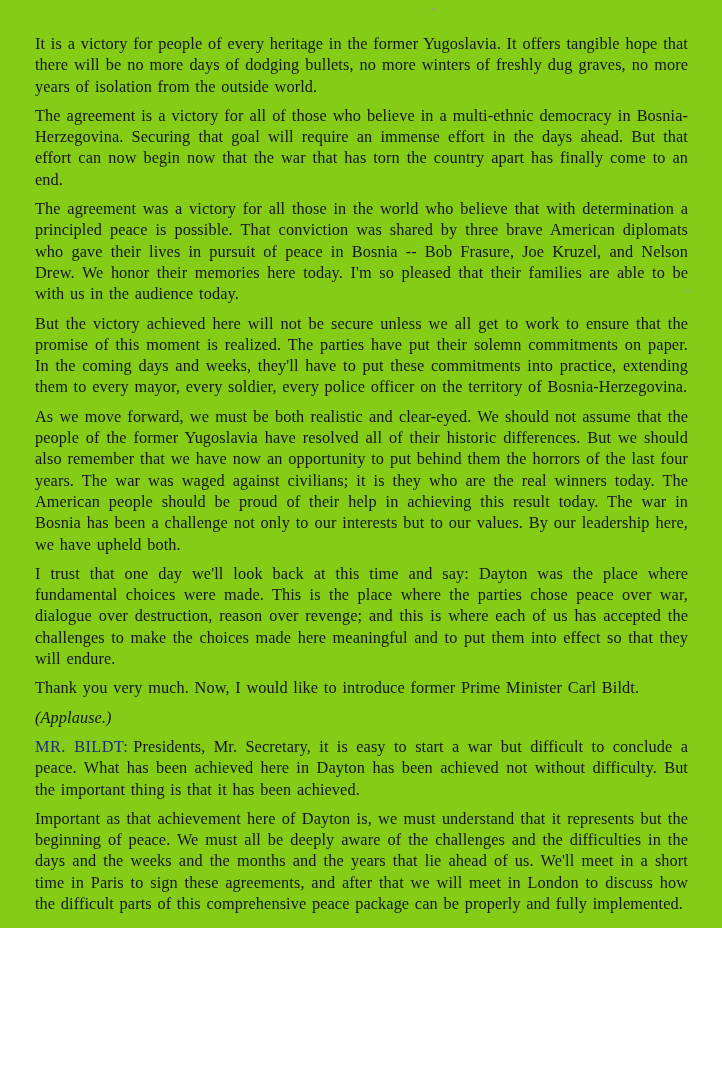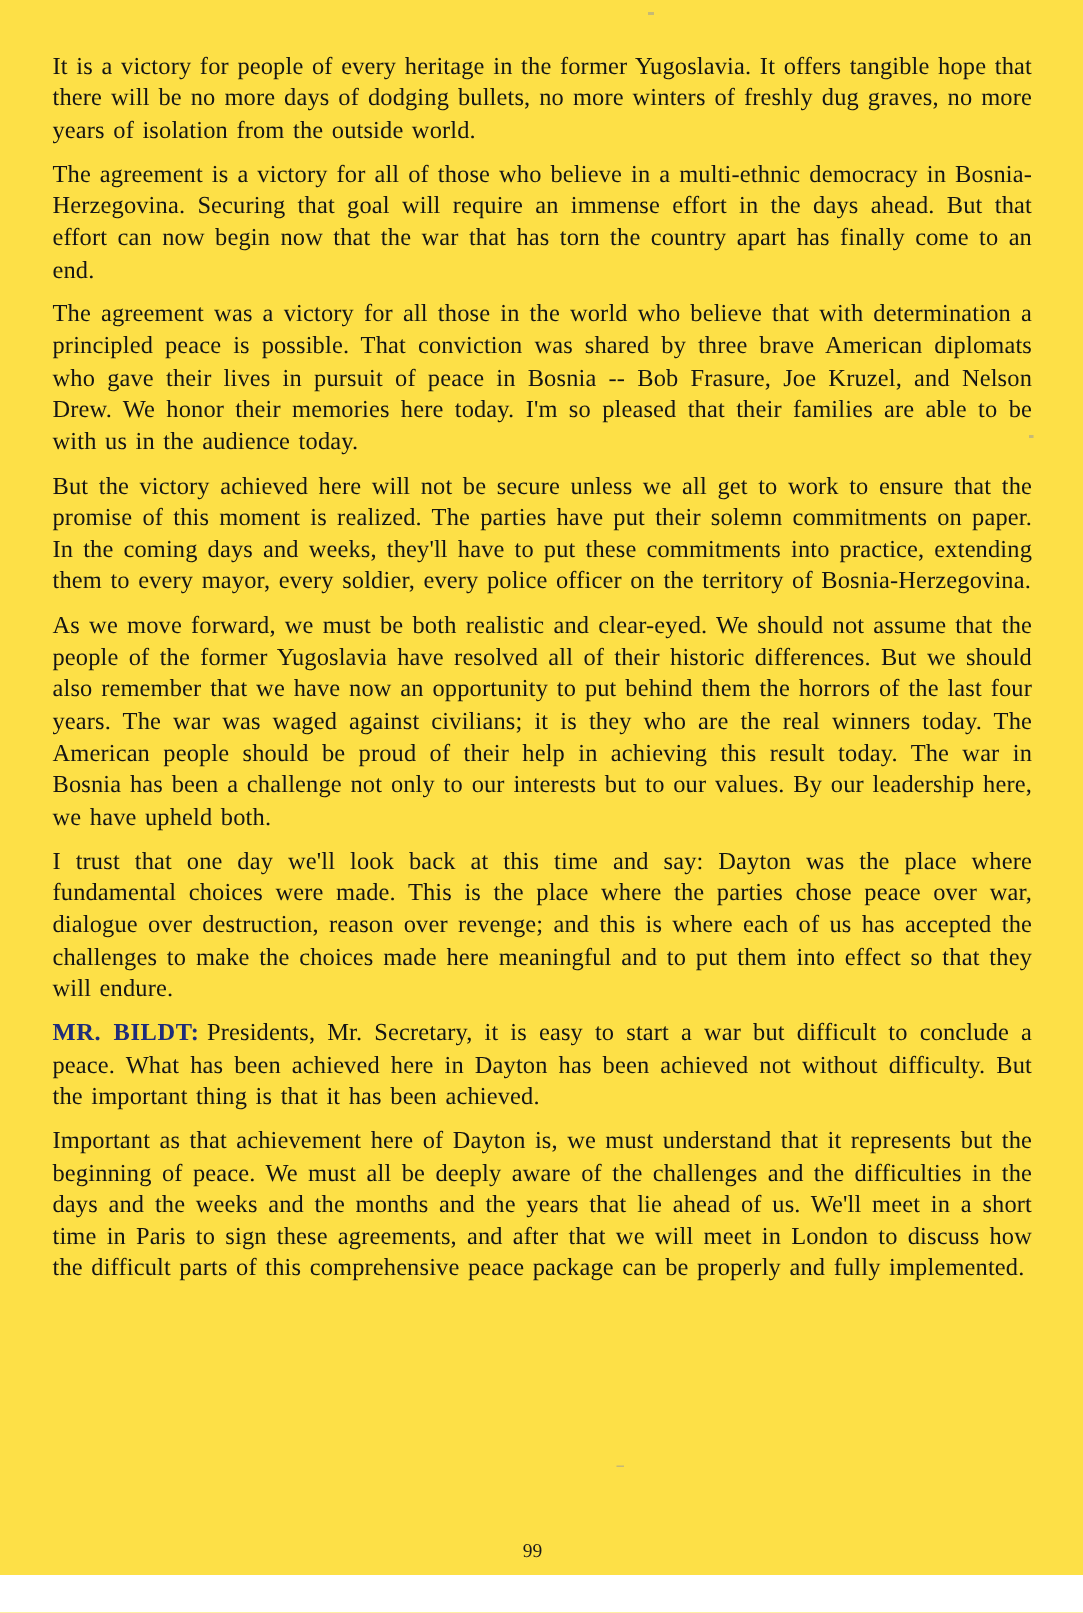--- a/index.html
+++ b/index.html
@@ -3,22 +3,22 @@
 <meta charset="utf-8">
 <style>
   html, body {
     margin: 0;
     padding: 0;
     background: #ffffff;
   }
   .page {
     position: relative;
     width: 722px;
-    height: 1050px;
-    background: #fde047;
+    height: 928px;
+    background: #84cc16;
     overflow: hidden;
     font-family: "Liberation Serif", "DejaVu Serif", serif;
     color: #151515;
   }
   .content {
     position: absolute;
     top: 33px;
     left: 35px;
     width: 653px;
     font-size: 16.3px;
@@ -29,21 +29,21 @@
   }
   .content p {
     margin: 0 0 8px 0;
     padding: 0;
   }
   .content p.italic {
     font-style: italic;
     text-align: left;
   }
   .speaker {
-    font-weight: bold;
+    font-weight: normal;
     color: #1f2d7a;
     margin-right: 5px;
     letter-spacing: 0.4px;
   }
   .page-number {
     position: absolute;
     top: 1026px;
     left: 0;
     width: 710px;
     text-align: center;
@@ -75,21 +75,23 @@
 
     <p>The agreement was a victory for all those in the world who believe that with determination a principled peace is possible. That conviction was shared by three brave American diplomats who gave their lives in pursuit of peace in Bosnia -- Bob Frasure, Joe Kruzel, and Nelson Drew. We honor their memories here today. I'm so pleased that their families are able to be with us in the audience today.</p>
 
     <p>But the victory achieved here will not be secure unless we all get to work to ensure that the promise of this moment is realized. The parties have put their solemn commitments on paper. In the coming days and weeks, they'll have to put these commitments into practice, extending them to every mayor, every soldier, every police officer on the territory of Bosnia-Herzegovina.</p>
 
 
     <p>As we move forward, we must be both realistic and clear-eyed. We should not assume that the people of the former Yugoslavia have resolved all of their historic differences. But we should also remember that we have now an opportunity to put behind them the horrors of the last four years. The war was waged against civilians; it is they who are the real winners today. The American people should be proud of their help in achieving this result today. The war in Bosnia has been a challenge not only to our interests but to our values. By our leadership here, we have upheld both.</p>
 
     <p>I trust that one day we'll look back at this time and say: Dayton was the place where fundamental choices were made. This is the place where the parties chose peace over war, dialogue over destruction, reason over revenge; and this is where each of us has accepted the challenges to make the choices made here meaningful and to put them into effect so that they will endure.</p>
 
+    <p>Thank you very much. Now, I would like to introduce former Prime Minister Carl Bildt.</p>
 
+    <p class="italic">(Applause.)</p>
 
     <p><strong class="speaker">MR. BILDT:</strong><span>Presidents, Mr. Secretary, it is easy to start a war but difficult to conclude a peace. What has been achieved here in Dayton has been achieved not without difficulty. But the important thing is that it has been achieved.</span></p>
 
     <p>Important as that achievement here of Dayton is, we must understand that it represents but the beginning of peace. We must all be deeply aware of the challenges and the difficulties in the days and the weeks and the months and the years that lie ahead of us. We'll meet in a short time in Paris to sign these agreements, and after that we will meet in London to discuss how the difficult parts of this comprehensive peace package can be properly and fully implemented.</p>
   </div>
 
   <div class="page-number">99</div>
 
 </div>
 

